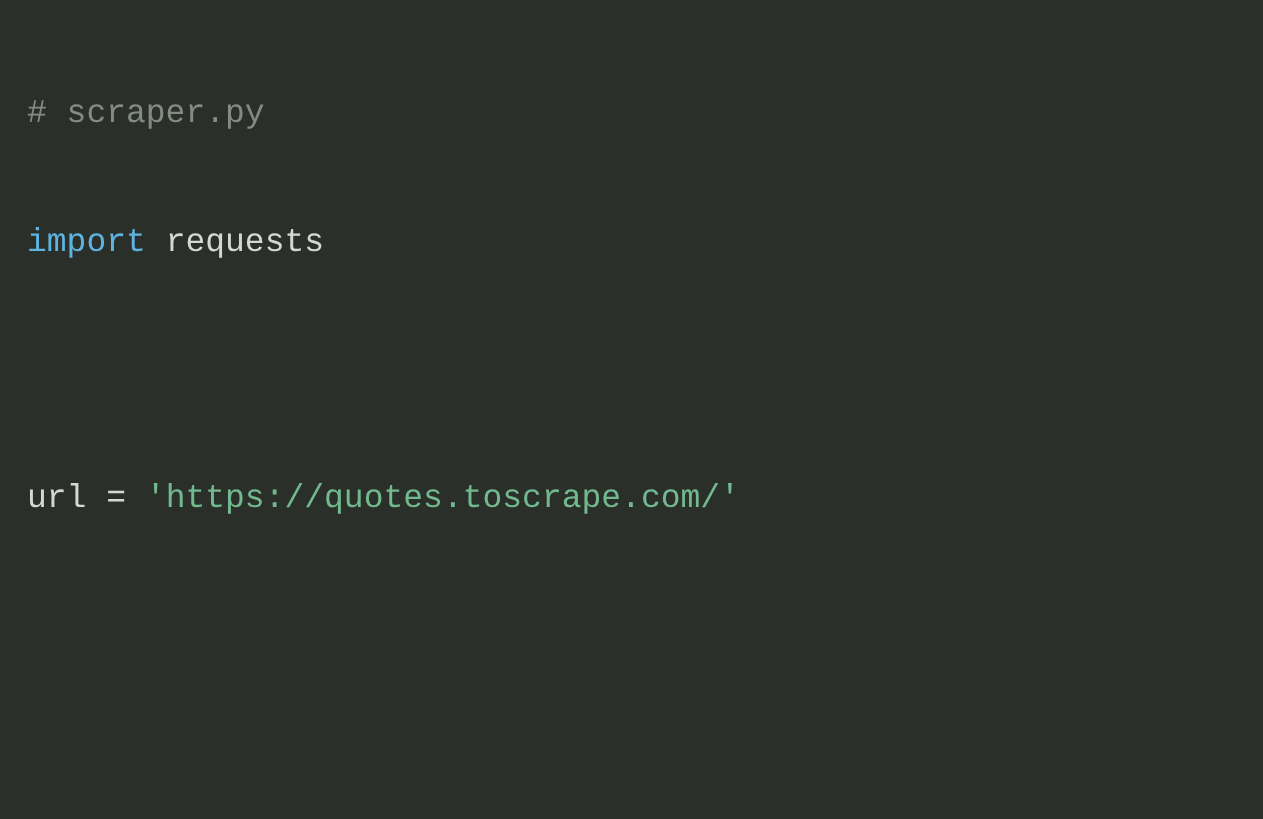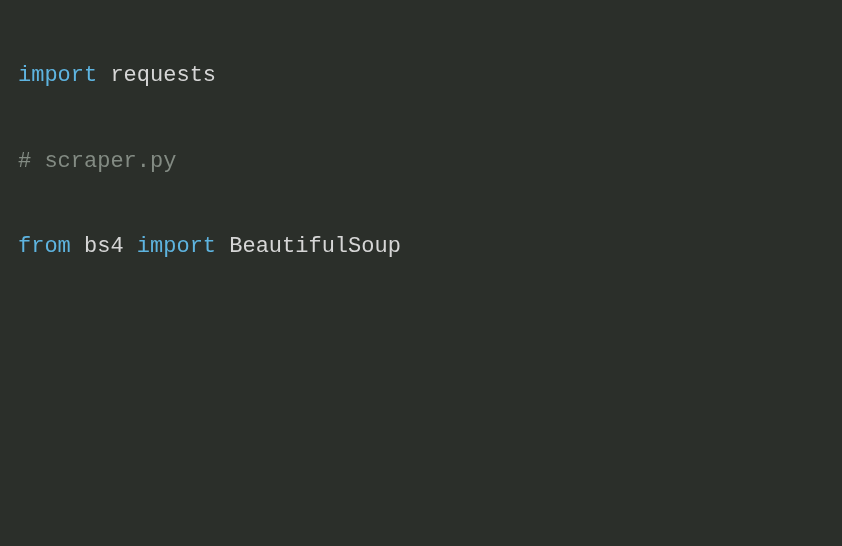--- a/index.html
+++ b/index.html
@@ -28,22 +28,22 @@
   .string { color: #72b98f; }
   .function { color: #d6d6d6; }
   .punct { color: #d6d6d6; }
   .line { display: block; }
   .blank { display: block; height: 1.95em; }
 </style>
 </head>
 <body>
 
 <div class="code-block">
+<span class="line"><span class="comment"># scraper.py</span></span>
 <span class="line"><span class="keyword">import</span> <span class="identifier">requests</span></span>
-<span class="line"><span class="comment"># scraper.py</span></span>
-<span class="line"><span class="keyword">from</span> <span class="identifier">bs4</span> <span class="keyword">import</span> <span class="identifier">BeautifulSoup</span></span>
 <span class="blank"></span>
+<span class="line"><span class="identifier">url</span> <span class="operator">=</span> <span class="string">'https://quotes.toscrape.com/'</span></span>
 
 
 
 
 
 </div>
 
 </body></html>

